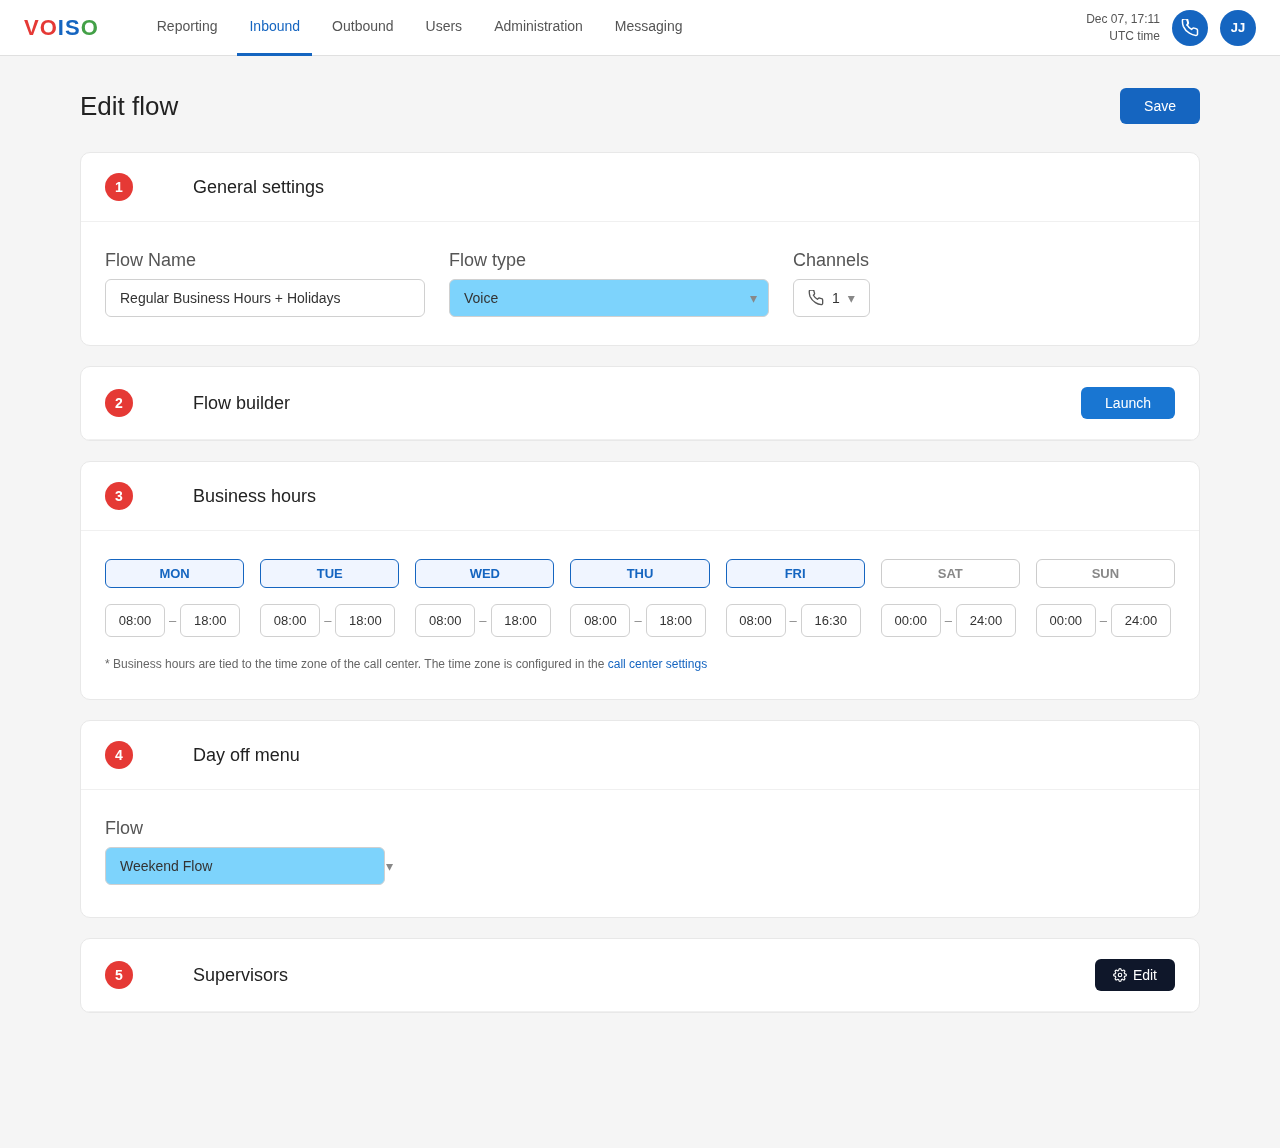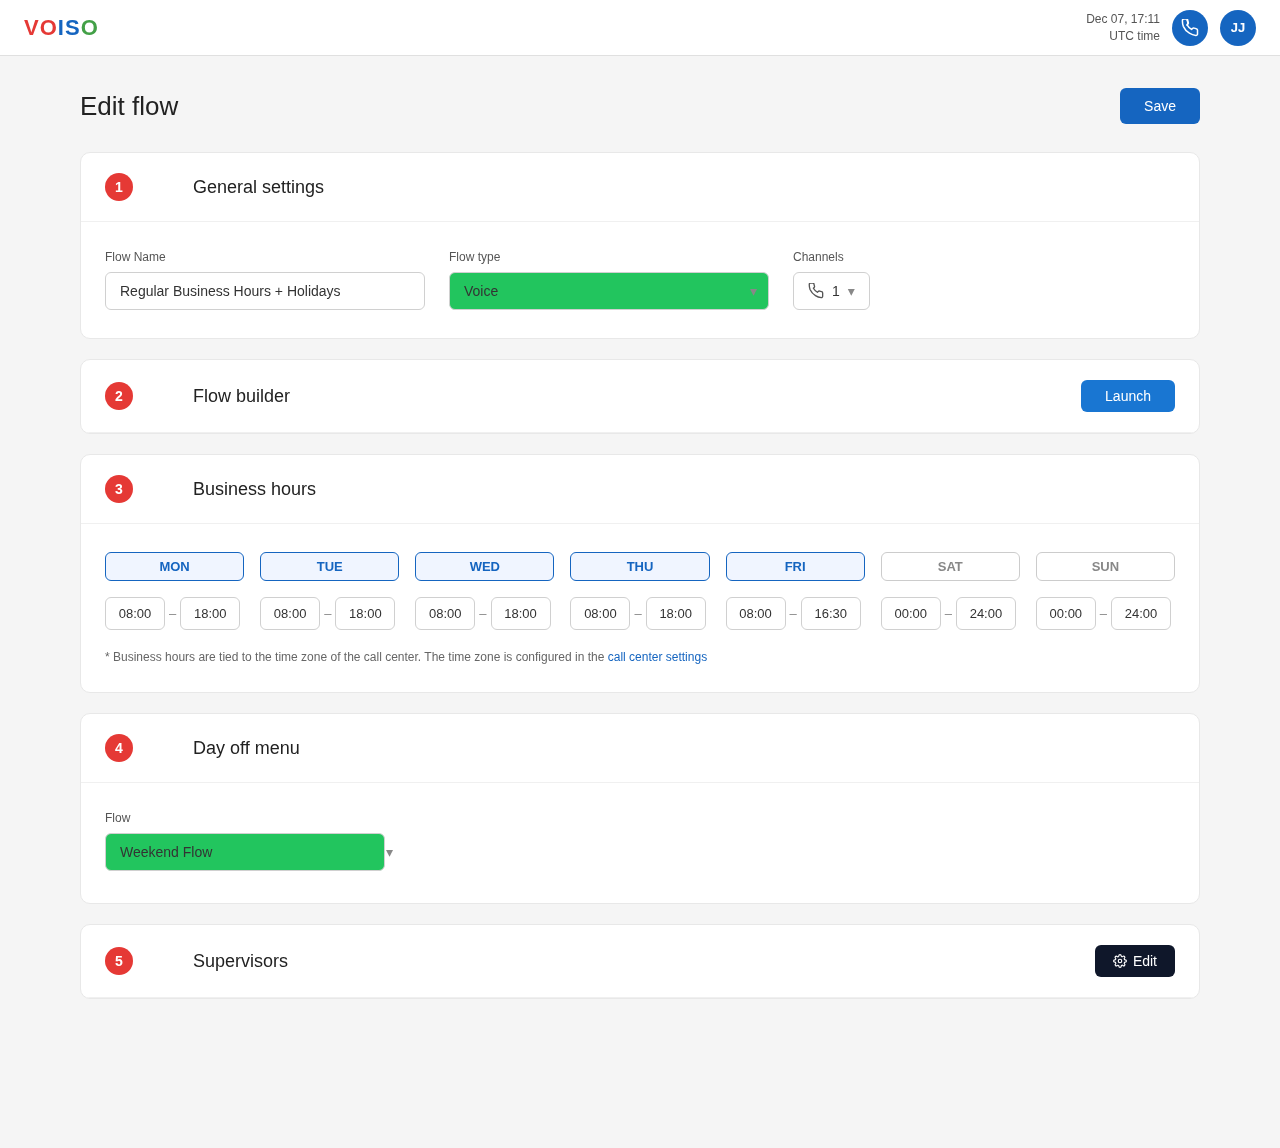--- a/index.html
+++ b/index.html
@@ -150,37 +150,37 @@
     }
     .section-title { font-size: 18px; font-weight: 500; color: #222; margin-left: 48px; }
     .section-body { padding: 28px 24px; }
 
     
     .form-row { display: flex; gap: 24px; align-items: flex-end; }
     .form-group { display: flex; flex-direction: column; gap: 8px; }
     .form-group.name { flex: 0 0 320px; }
     .form-group.type { flex: 0 0 320px; }
     .form-group.channels { flex: 0 0 320px; }
-    label { font-size: 12px; color: #555; }
+    label { font-size: 18px; color: #555; }
     .input-field {
       border: 1px solid #d0d0d0;
       border-radius: 6px;
       padding: 10px 14px;
       font-size: 14px;
       color: #333;
       background: #fff;
       outline: none;
     }
     .select-field {
       border: 1px solid #d0d0d0;
       border-radius: 6px;
       padding: 10px 14px;
       font-size: 14px;
       color: #333;
-      background: #22c55e;
+      background: #7dd3fc;
       appearance: none;
       cursor: pointer;
       outline: none;
       width: 100%;
     }
     .select-wrapper {
       position: relative;
       display: flex;
       align-items: center;
     }
@@ -245,20 +245,28 @@
 </head>
 <body>
 
 <nav class="navbar">
   <div class="logo">
     <span class="logo-v">V</span>
       <span class="logo-o1">O</span>
       <span class="logo-i">I</span>
       <span class="logo-s">S</span>
       <span class="logo-o2">O</span>
+  </div>
+  <div class="nav-links">
+    <a class="nav-link">Reporting</a>
+    <a class="nav-link active">Inbound</a>
+    <a class="nav-link">Outbound</a>
+    <a class="nav-link">Users</a>
+    <a class="nav-link">Administration</a>
+    <a class="nav-link">Messaging</a>
   </div>
   <div class="nav-right">
     <div class="datetime">
       <div>Dec 07, 17:11</div>
       <div>UTC time</div>
     </div>
     <div class="phone-icon-btn">
       <svg width="18" height="18" viewBox="0 0 24 24" fill="none" stroke="#fff" stroke-width="2" stroke-linecap="round" stroke-linejoin="round">
         <path d="M22 16.92v3a2 2 0 01-2.18 2 19.79 19.79 0 01-8.63-3.07A19.5 19.5 0 013.07 9.81 19.79 19.79 0 012 1.18 2 2 0 014 0h3a2 2 0 012 1.72c.127.96.361 1.903.7 2.81a2 2 0 01-.45 2.11L8.09 7.91a16 16 0 006 6l1.27-1.27a2 2 0 012.11-.45c.907.339 1.85.573 2.81.7A2 2 0 0122 14.92z"></path>
         <path d="M8 2s1 1 1 3-1 3-1 3"></path>

